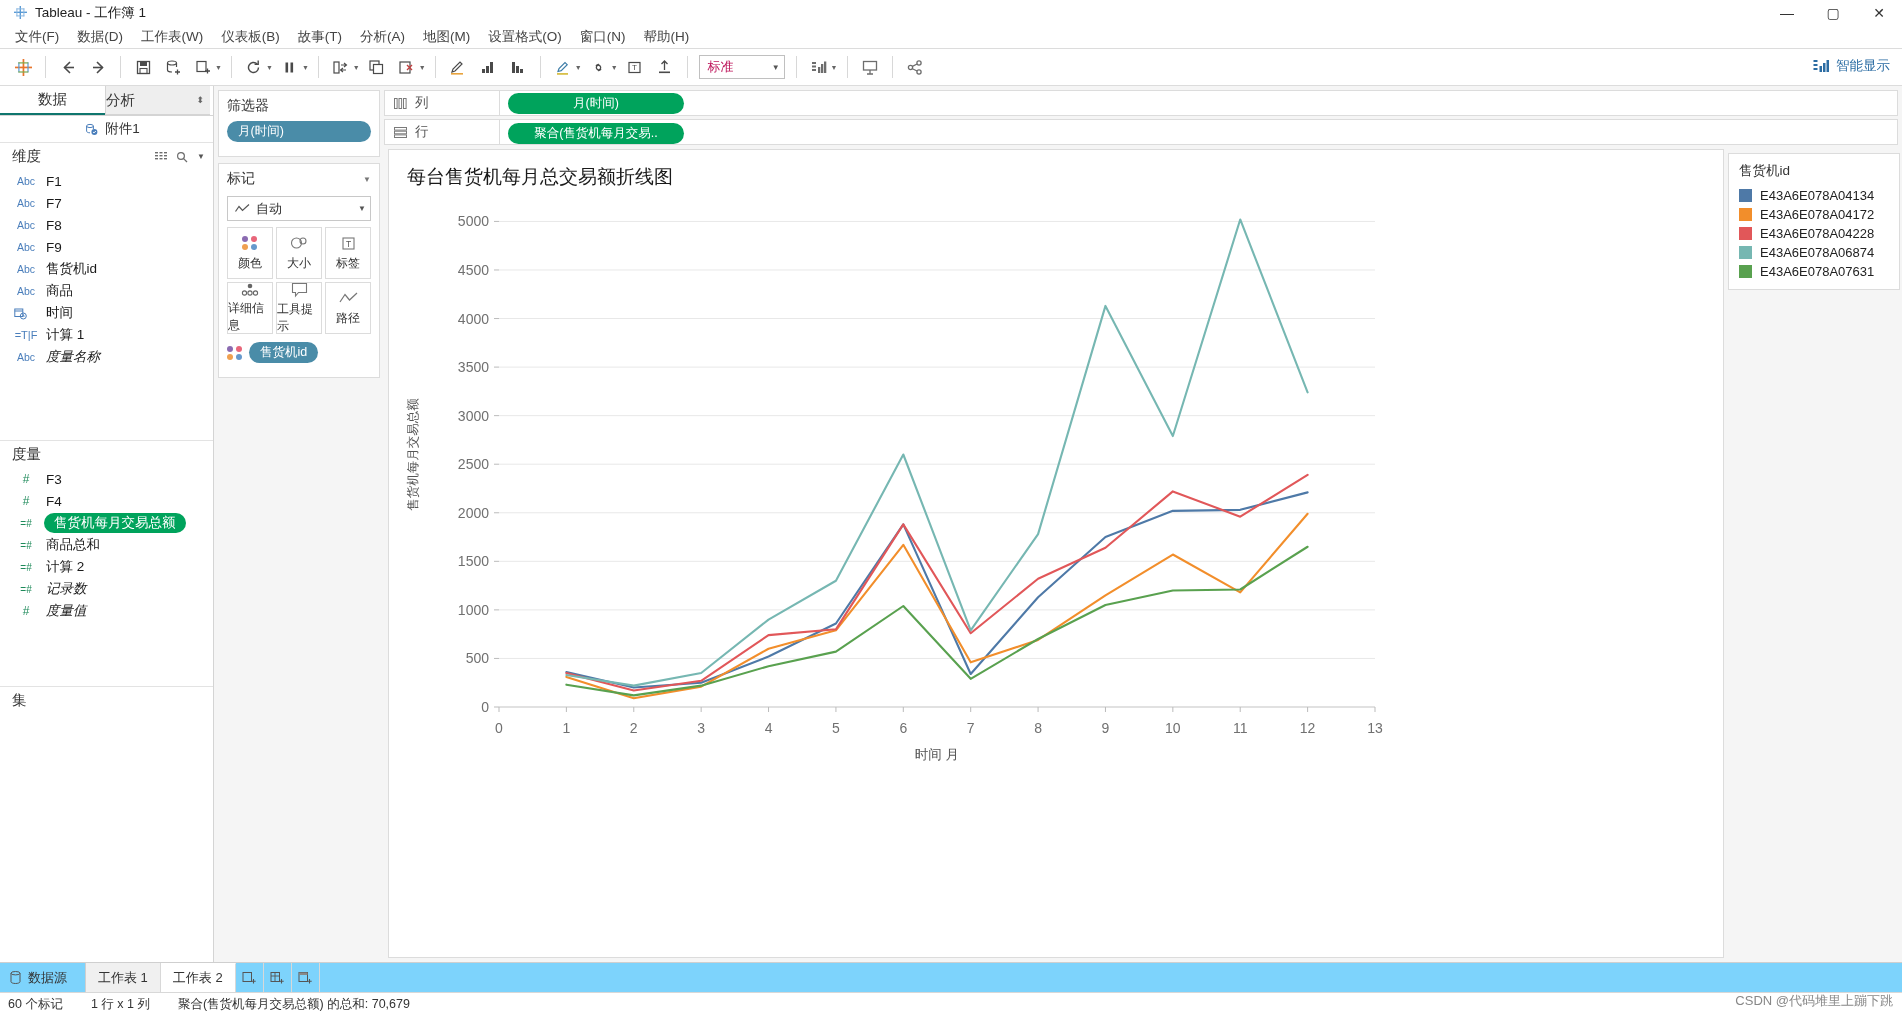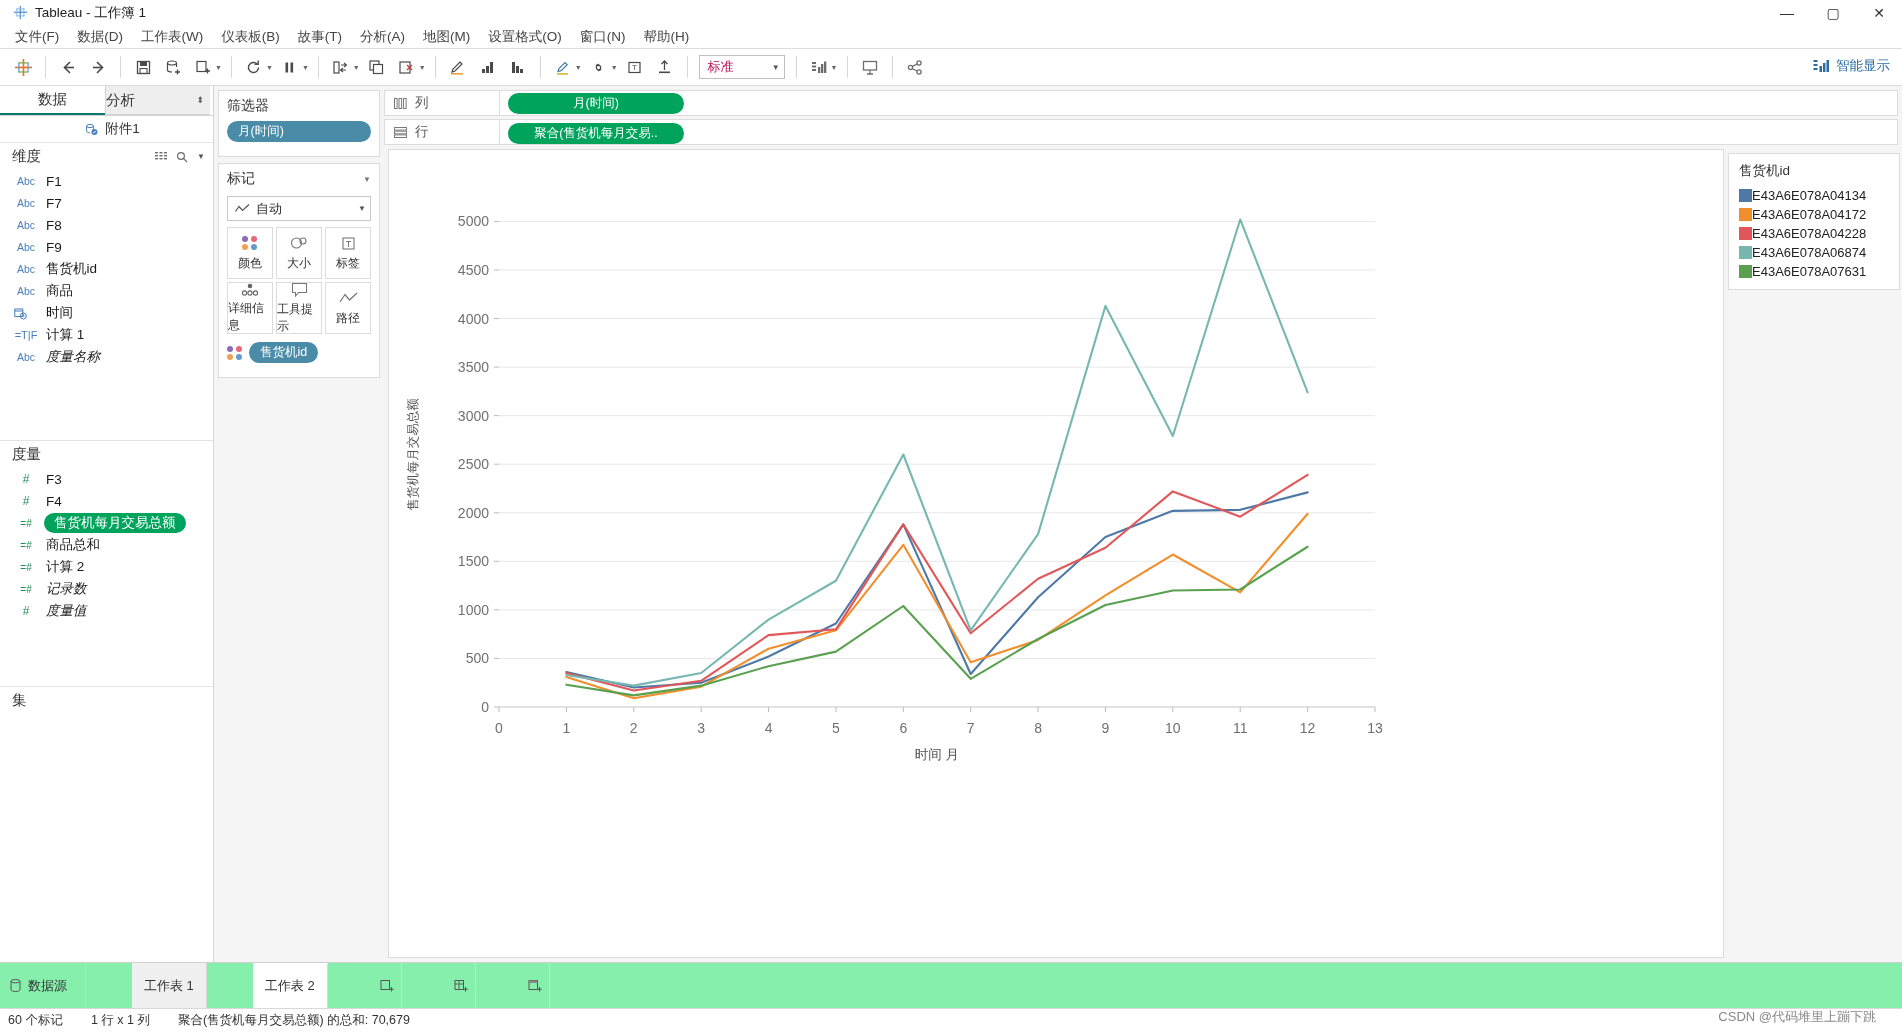--- a/index.html
+++ b/index.html
@@ -116,40 +116,40 @@
   .mark-pillrow { margin-top:8px; display:flex; align-items:center; gap:6px; }
   .dots4 { display:grid; grid-template-columns:7px 7px; grid-gap:2px; }
   .dots4 i { width:6px; height:6px; border-radius:50%; display:block; }
   
   .vizwrap { flex:1; background:#f5f5f5; padding:4px 4px 4px 4px; display:flex; }
   .vizcard { flex:1; background:#fff; border:1px solid #dcdcdc; position:relative; }
   .viztitle { font-size:19px; color:#1a1a1a; padding:14px 0 0 18px; }
   .legendpane { width:178px; background:#f5f5f5; padding:4px 2px 0 4px; }
   .legendcard { background:#fff; border:1px solid #dcdcdc; padding:8px 10px; }
   .legendcard h4 { margin:0 0 6px 0; font-size:13.5px; font-weight:normal; color:#333; }
-  .legrow { display:flex; align-items:center; gap:0; height:19px; font-size:13px; color:#222; }
+  .legrow { display:flex; align-items:center; gap:8px; height:19px; font-size:13px; color:#222; }
   .legswatch { width:13px; height:13px; flex:0 0 13px; }
   
   .sheetbar {
-    height:46px; display:flex; align-items:stretch; background:#86efac;
-    border-top:1px solid #cfcfcf; font-size:13px;gap:46px;
+    height:30px; display:flex; align-items:stretch; background:#7dd3fc;
+    border-top:1px solid #cfcfcf; font-size:13px;
   }
   .sb-src { display:flex; align-items:center; gap:7px; padding:0 18px 0 10px; color:#333; border-right:1px solid #cfcfcf;}
   .sheettab {
     display:flex; align-items:center; padding:0 12px; color:#333;
     border-right:1px solid #d8d8d8; background:#f0f0f0;
   }
   .sheettab.active { background:#fff; border-top:1px solid #fff; }
   .sbico { display:flex; align-items:center; justify-content:center; width:28px; color:#555; font-size:13px; border-right:1px solid #d8d8d8;}
   .statusbar {
     height:24px; display:flex; align-items:center; gap:28px;
     padding-left:8px; font-size:12.5px; color:#333;
     border-top:1px solid #d8d8d8; background:#fff; position:relative;
   }
-  .watermark { position:absolute; right:26px; bottom:6px; color:#888; font-size:13px; }
+  .watermark { position:absolute; right:9px; bottom:6px; color:#888; font-size:13px; }
   svg { display:block; }
 </style>
 </head>
 <body>
 
 <div class="titlebar">
   <span class="tb-icon">
     <svg width="15" height="15" viewBox="0 0 15 15">
       <rect x="6.6" y="1" width="1.4" height="13" fill="#5b9bd5"></rect>
       <rect x="1" y="6.6" width="13" height="1.4" fill="#5b9bd5"></rect>
@@ -631,20 +631,21 @@
           <span>行</span>
         </div>
         <div style="flex:1; background:#fff; border:1px solid #dcdcdc; border-left:none; display:flex; align-items:flex-end; padding-left:8px;">
           <span class="pill green" style="min-width:176px; justify-content:center;">聚合(售货机每月交易..</span>
         </div>
       </div>
     </div>
 
     <div class="vizwrap" style="padding-right:0;">
       <div class="vizcard">
+        <div class="viztitle">每台售货机每月总交易额折线图</div>
         <div id="chart-host" style="position:absolute; left:0; top:44px; right:0; bottom:0;">
             <svg width="1016" height="585" viewBox="0 0 1016 585" style="overflow: visible;">
               <line x1="110" x2="986" y1="513" y2="513" stroke="#e8e8e8" stroke-width="1"></line>
               <line x1="105" x2="110" y1="513" y2="513" stroke="#bbb" stroke-width="1"></line>
               <text x="100" y="518" text-anchor="end" font-size="14" fill="#707070" font-family="&quot;Liberation Sans&quot;, sans-serif">0</text>
               <line x1="110" x2="986" y1="464.4423076923077" y2="464.4423076923077" stroke="#e8e8e8" stroke-width="1"></line>
               <line x1="105" x2="110" y1="464.4423076923077" y2="464.4423076923077" stroke="#bbb" stroke-width="1"></line>
               <text x="100" y="469.4423076923077" text-anchor="end" font-size="14" fill="#707070" font-family="&quot;Liberation Sans&quot;, sans-serif">500</text>
               <line x1="110" x2="986" y1="415.88461538461536" y2="415.88461538461536" stroke="#e8e8e8" stroke-width="1"></line>
               <line x1="105" x2="110" y1="415.88461538461536" y2="415.88461538461536" stroke="#bbb" stroke-width="1"></line>

